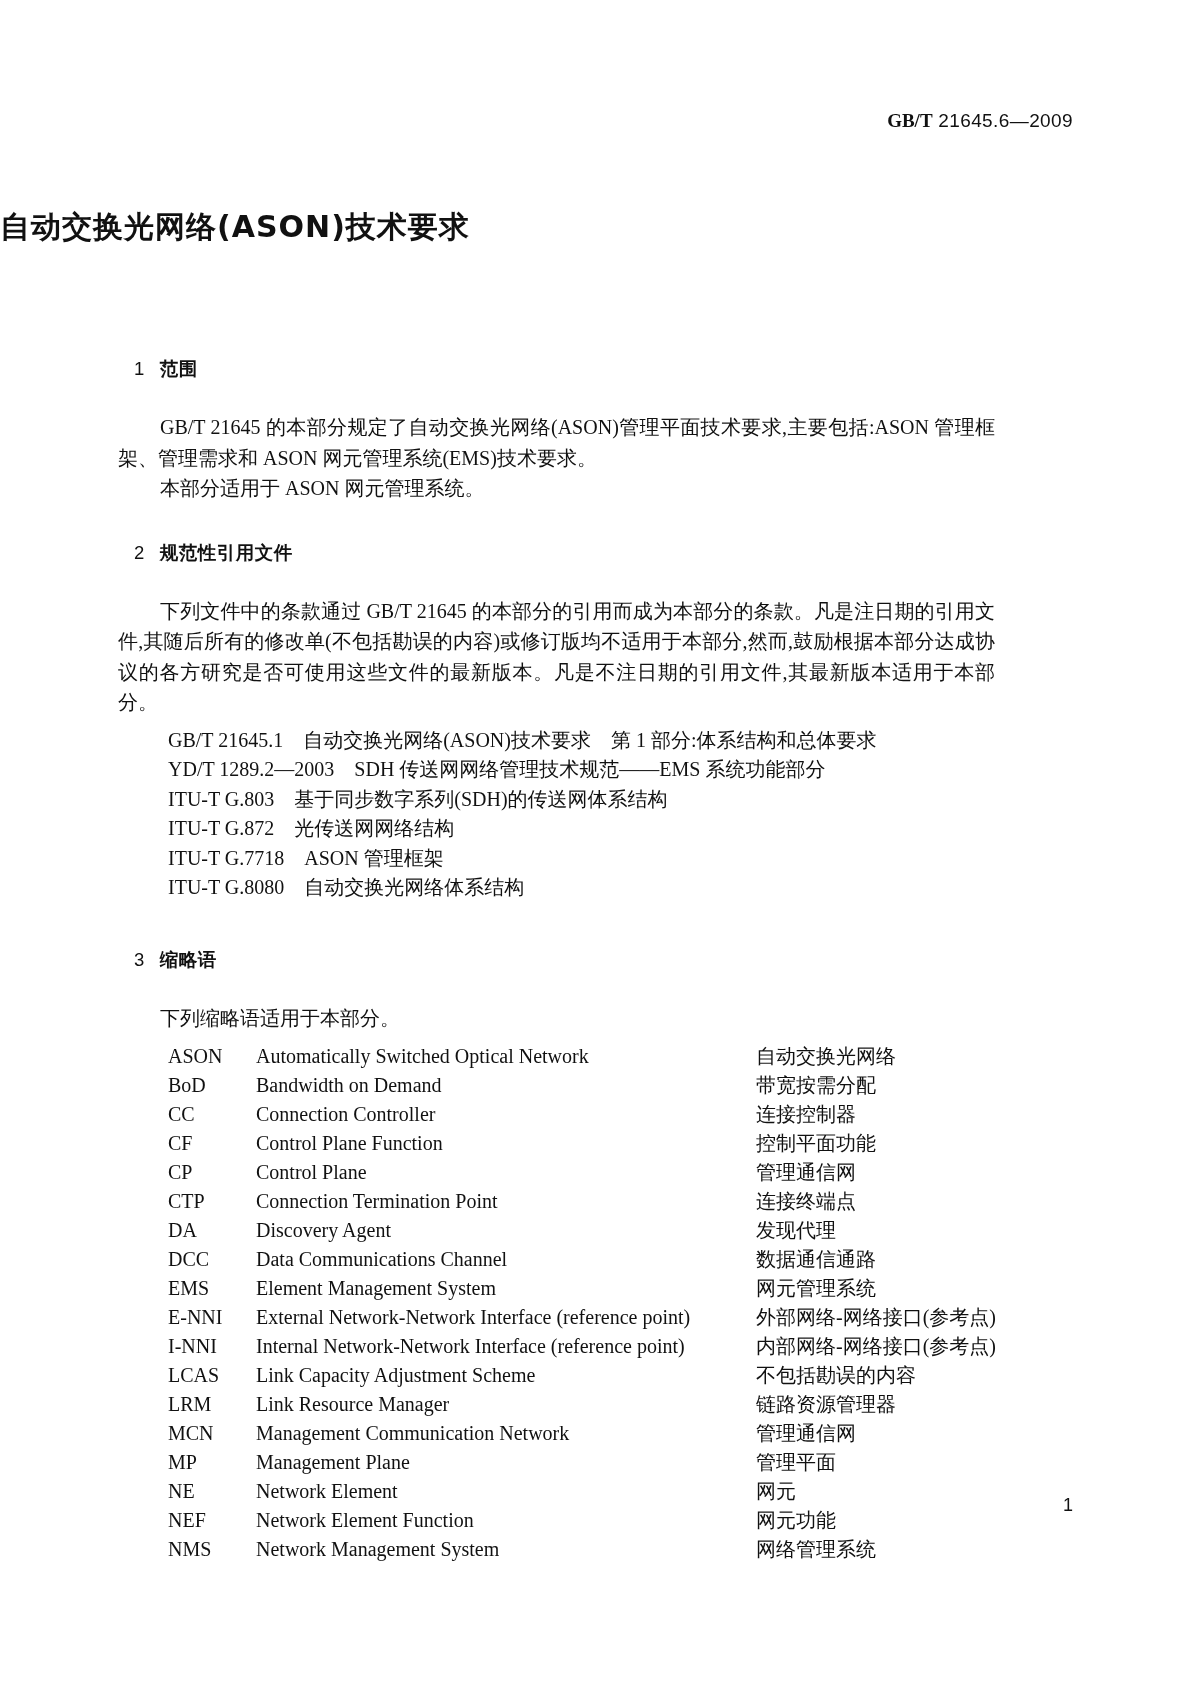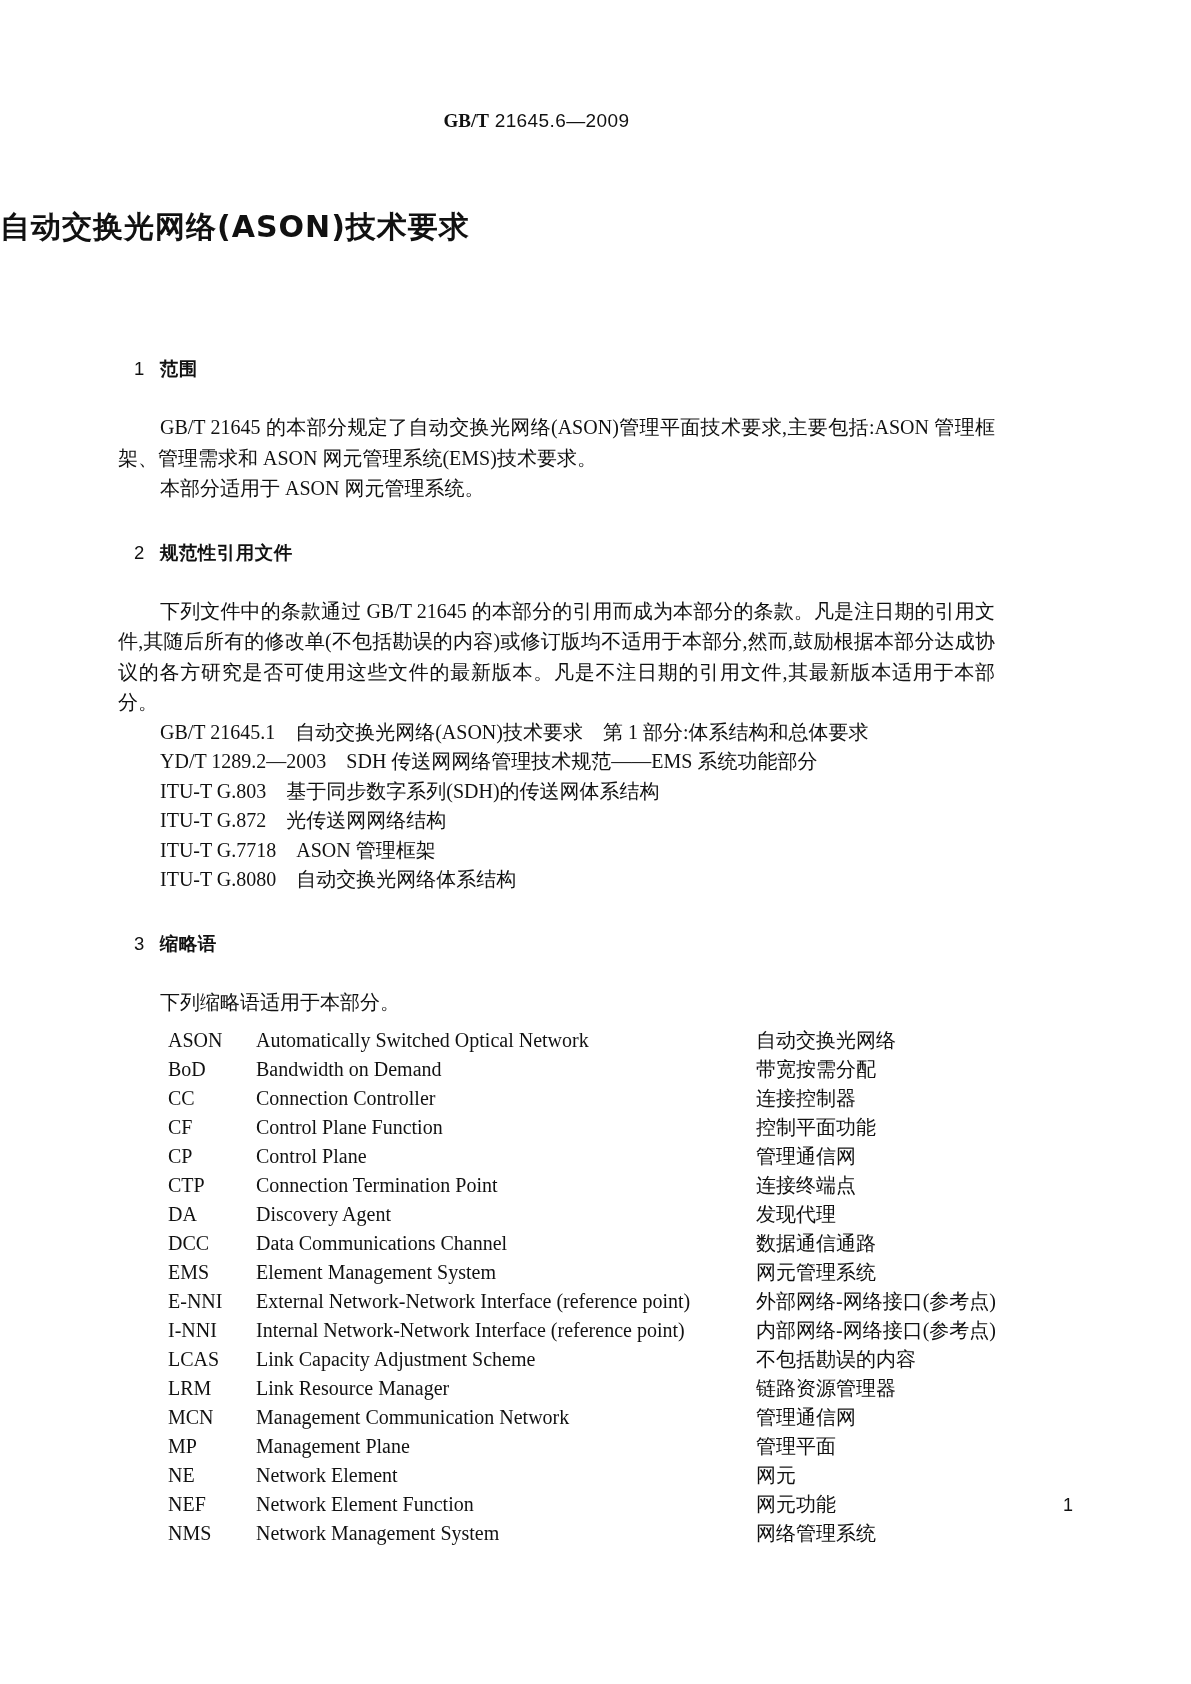--- a/index.html
+++ b/index.html
@@ -22,21 +22,21 @@
     box-sizing: border-box;
     padding: 0;
   }
 
   
   .page-header {
     position: absolute;
     top: 110px;
     left: 0;
     right: 118px;
-    text-align: center;
+    text-align: right;
     font-size: 19px;
     letter-spacing: 0.4px;
     font-family: "Liberation Sans", "DejaVu Sans", sans-serif;
   }
   .page-header .std-no {
     font-weight: bold;
     font-family: "Liberation Serif", "DejaVu Serif", serif;
     letter-spacing: 0px;
   }
   .page-header .std-num {
@@ -103,21 +103,21 @@
     letter-spacing: 0px;
     font-family: "Liberation Serif", "DejaVu Serif", serif;
   }
   p.indent { text-indent: 42px; }
 
   .gap-after-head { height: 16px; }
   .gap-before-head { height: 22px; }
 
   
   .ref-list {
-    margin: 0;
+    margin: 8px;
     padding: 0;
     list-style: none;
   }
   .ref-list li {
     font-size: 20px;
     line-height: 29.5px;
     padding-left: 42px;
     white-space: nowrap;
     font-family: "Liberation Serif", "DejaVu Serif", serif;
   }

